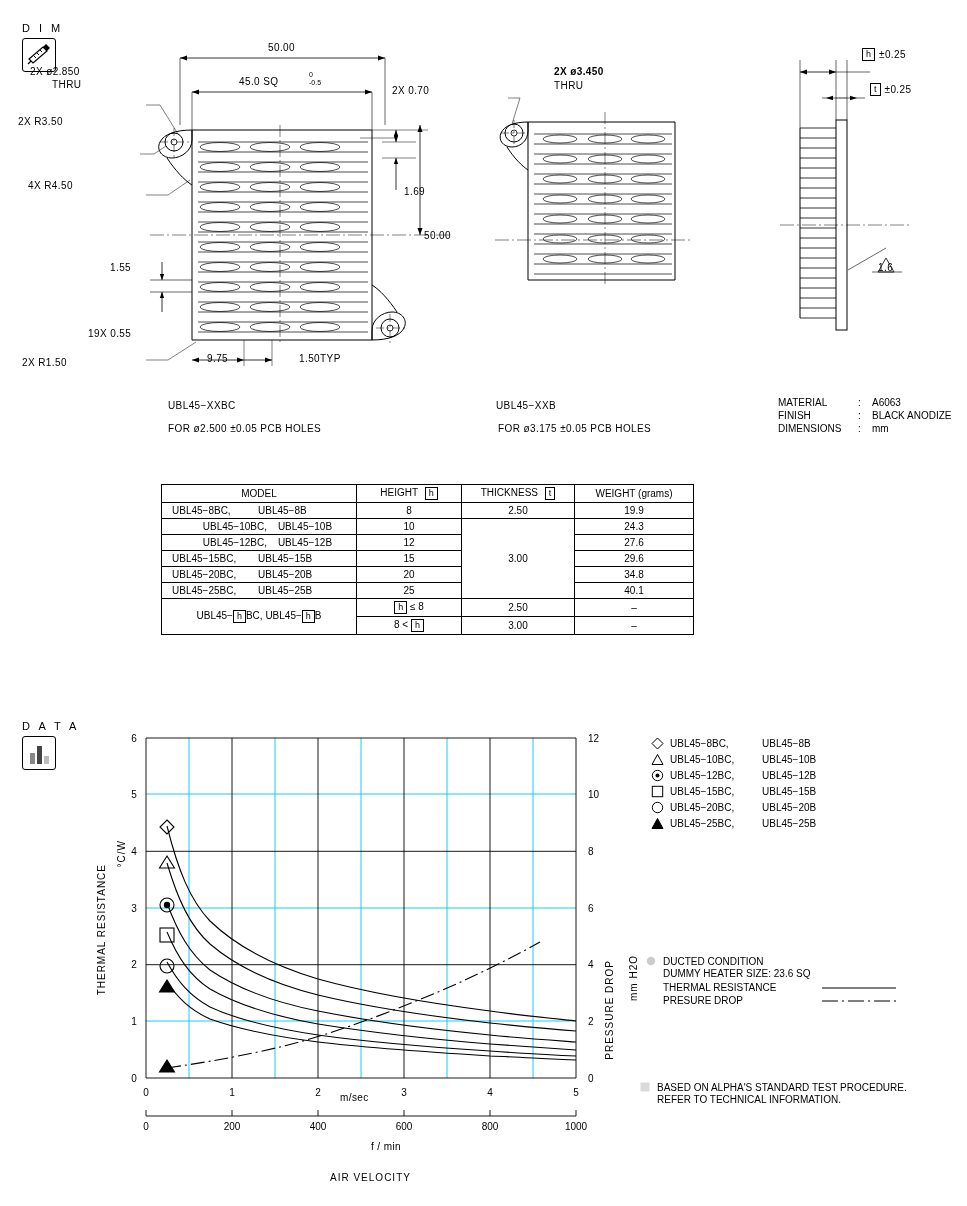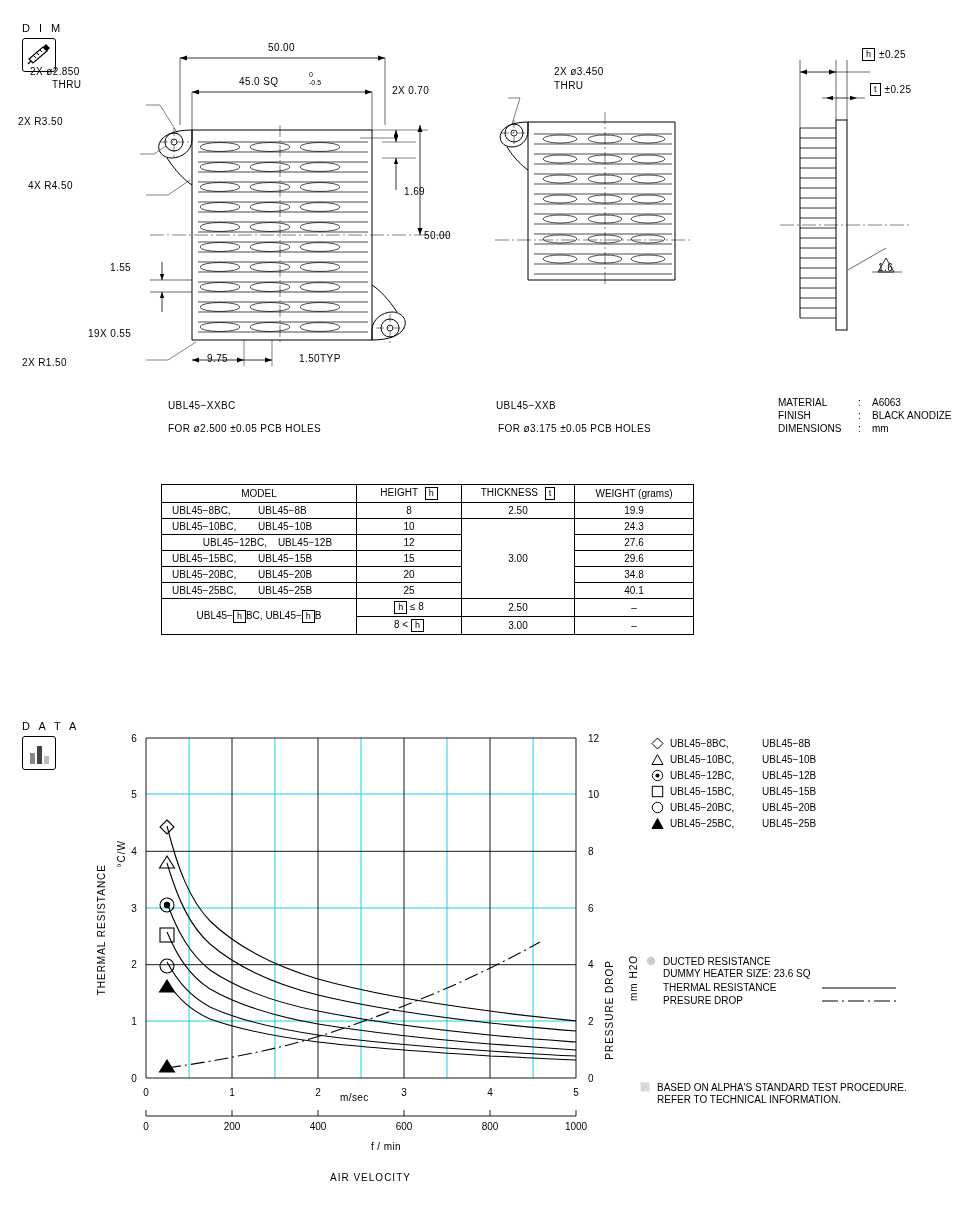--- a/index.html
+++ b/index.html
@@ -233,21 +233,21 @@
       <ellipse cx="70" cy="169" rx="17" ry="4"></ellipse>
         <ellipse cx="115" cy="169" rx="17" ry="4"></ellipse>
         <ellipse cx="158" cy="169" rx="17" ry="4"></ellipse>
     </g>
     <line x1="115" y1="22" x2="115" y2="196" stroke="#000" stroke-width="0.5" stroke-dasharray="12,3,2,3"></line>
     <line x1="5" y1="150" x2="200" y2="150" stroke="#000" stroke-width="0.5" stroke-dasharray="14,3,2,3"></line>
     <line x1="30" y1="8" x2="22" y2="34" stroke="#000" stroke-width="0.5"></line>
     <line x1="18" y1="8" x2="30" y2="8" stroke="#000" stroke-width="0.5"></line>
   </svg>
 </div>
-<div class="abs lbl" style="left:554px;top:66px;">2X ø3.450</div>
+<div class="abs lbl" style="left:554px;top:66px;font-weight:bold;">2X ø3.450</div>
 <div class="abs lbl" style="left:554px;top:80px;">THRU</div>
 <div class="abs lbl" style="left:496px;top:400px;">UBL45−XXB</div>
 <div class="abs lbl" style="left:498px;top:423px;">FOR ø3.175 ±0.05 PCB HOLES</div>
 
 <div class="abs" style="left:760px;top:40px;">
   <svg width="190" height="330" viewBox="0 0 190 330">
 
     <rect x="76" y="80" width="11" height="210" fill="none" stroke="#000" stroke-width="1"></rect>
 
     <g stroke="#000" stroke-width="0.8" fill="none">
@@ -341,21 +341,21 @@
     </tr>
     <tr>
       <td style="text-align:left;padding-left:10px;">
         <span style="display:inline-block;width:86px;">UBL45−8BC,</span><span>UBL45−8B</span>
       </td>
       <td>8</td>
       <td>2.50</td>
       <td>19.9</td>
     </tr>
     <tr>
-      <td style="text-align:left;padding-left:10px;">
+      <td style="text-align:center;padding-left:10px;">
         <span style="display:inline-block;width:86px;">UBL45−10BC,</span><span>UBL45−10B</span>
       </td>
       <td>10</td>
       <td rowspan="5" style="vertical-align:middle;">3.00</td>
       <td>24.3</td>
     </tr>
     <tr>
       <td style="text-align:center;padding-left:10px;">
         <span style="display:inline-block;width:86px;">UBL45−12BC,</span><span>UBL45−12B</span>
       </td>
@@ -595,21 +595,21 @@
   </div>
 </div>
 
 <div class="abs" style="left:646px;top:956px;">
   <div class="note-row">
     <span>
       <svg width="10" height="10">
           <circle cx="5" cy="5" r="4.2" fill="#cccccc"></circle>
         </svg>
     </span>
-    <span>DUCTED RESISTANCE</span>
+    <span>DUCTED CONDITION</span>
   </div>
   <div class="note-row" style="padding-left:17px;">
     <span>DUMMY HEATER SIZE: 23.6 SQ</span>
   </div>
   <div class="note-row" style="padding-left:17px;align-items:center;margin-top:3px;">
     <span style="display:inline-block;width:152px;">THERMAL RESISTANCE</span>
     <svg width="74" height="8">
         <line x1="0" y1="4" x2="74" y2="4" stroke="#000" stroke-width="1.1"></line>
       </svg>
   </div>

